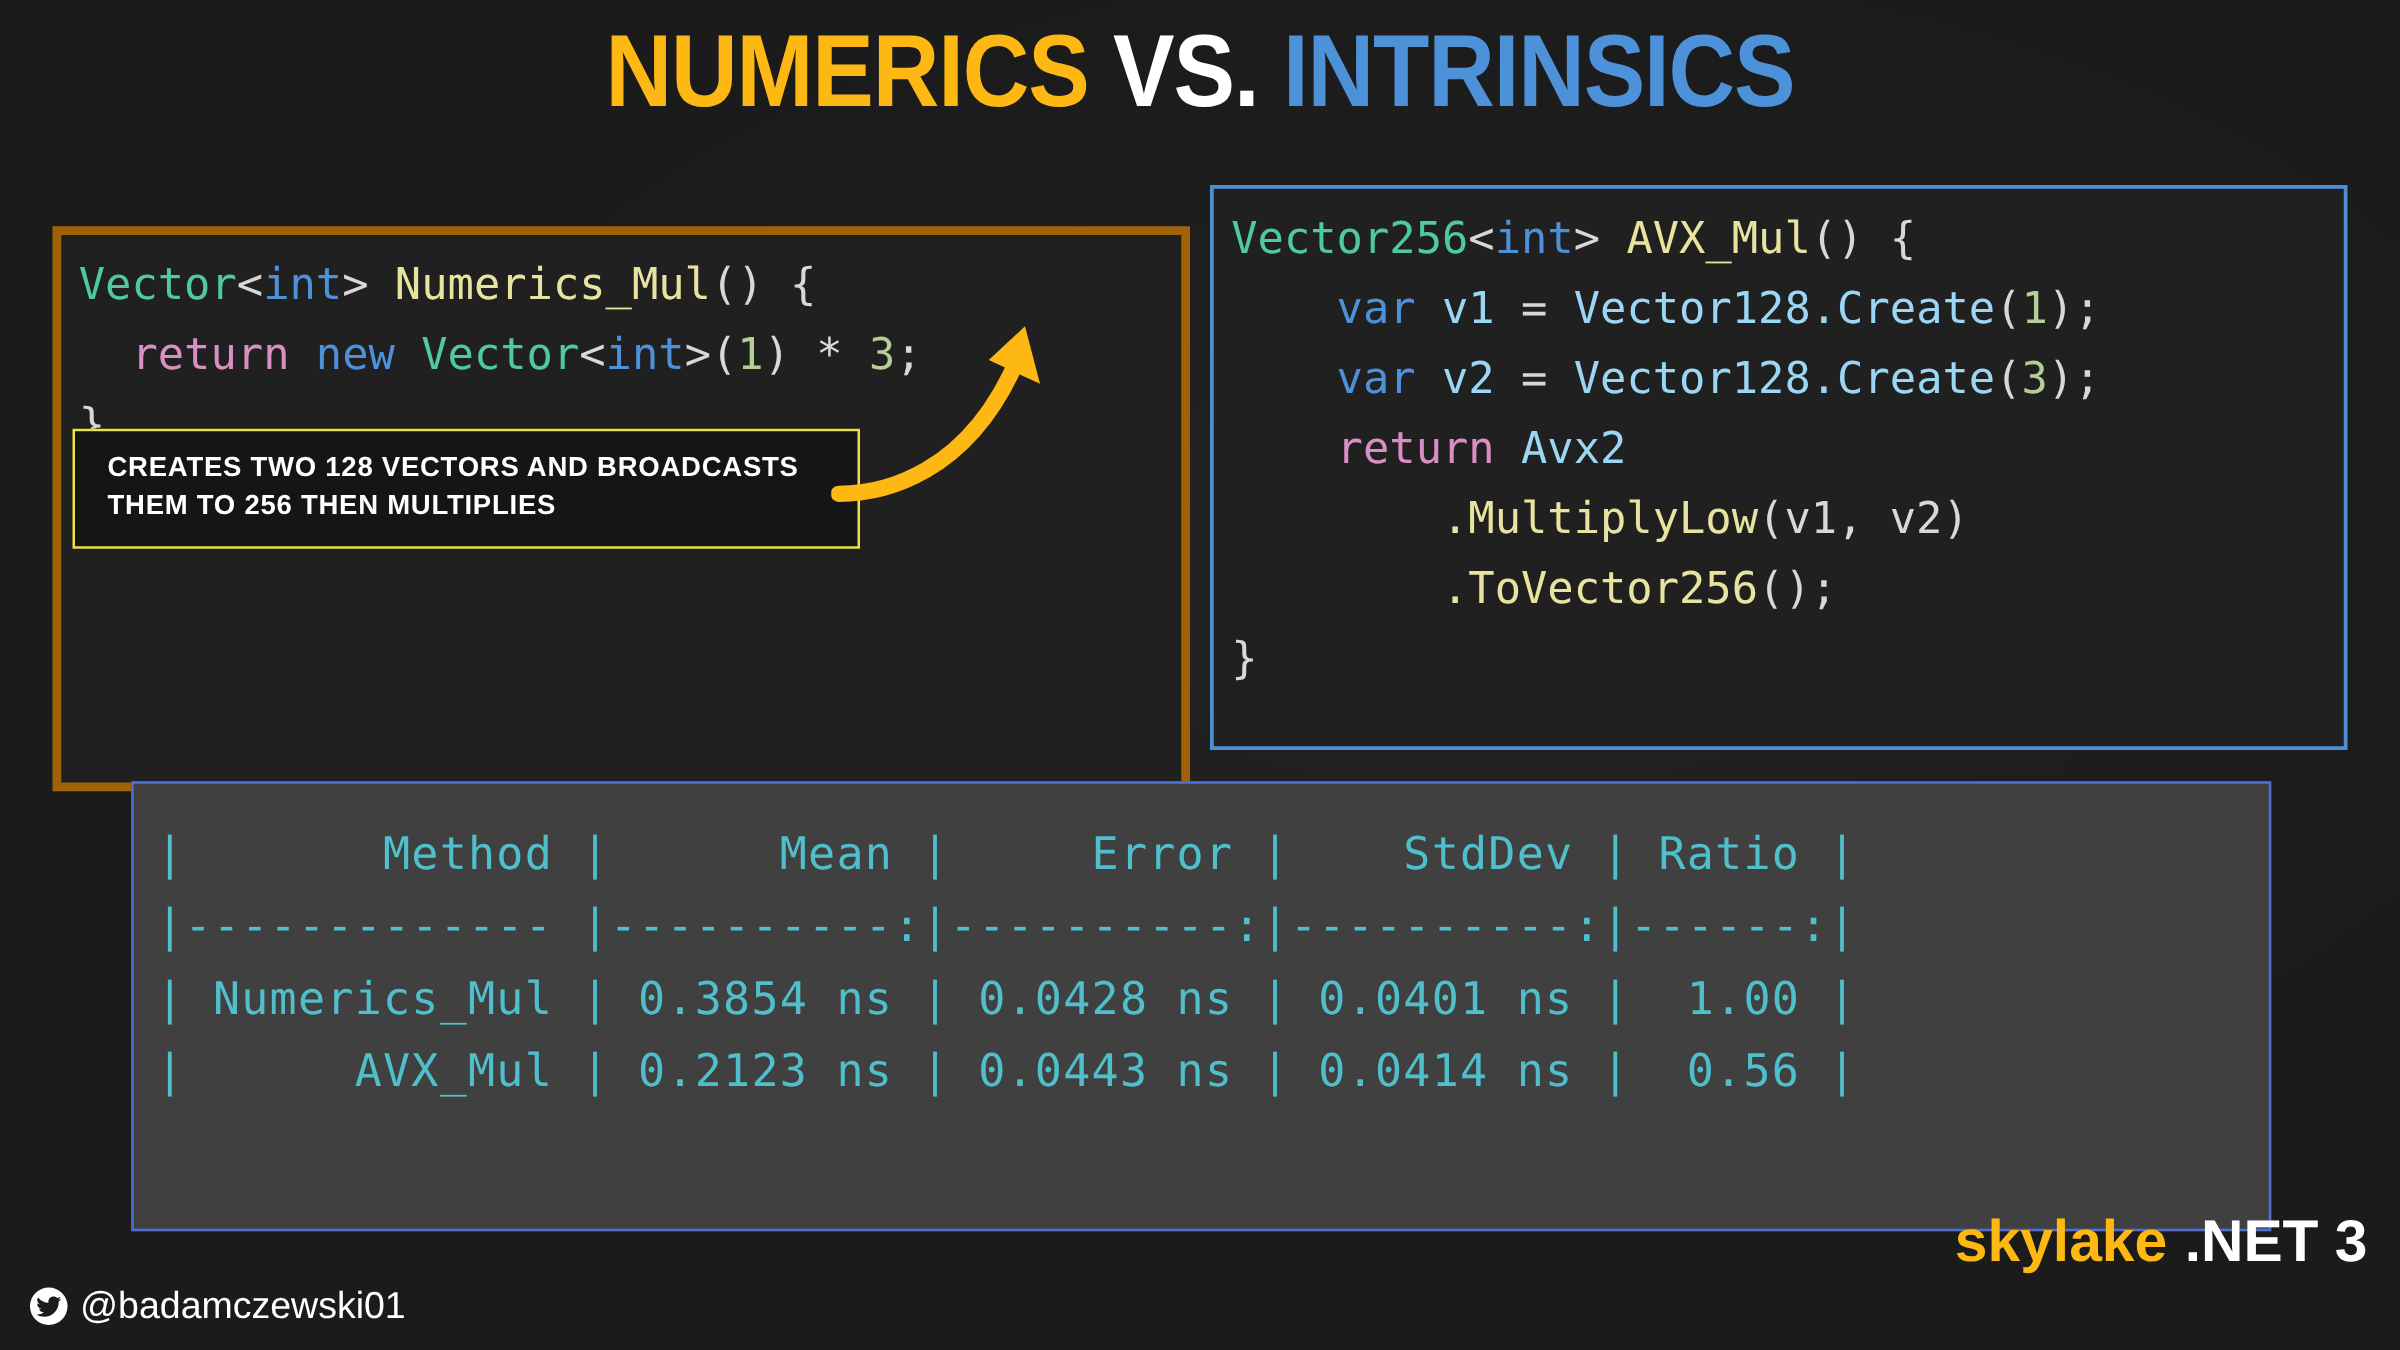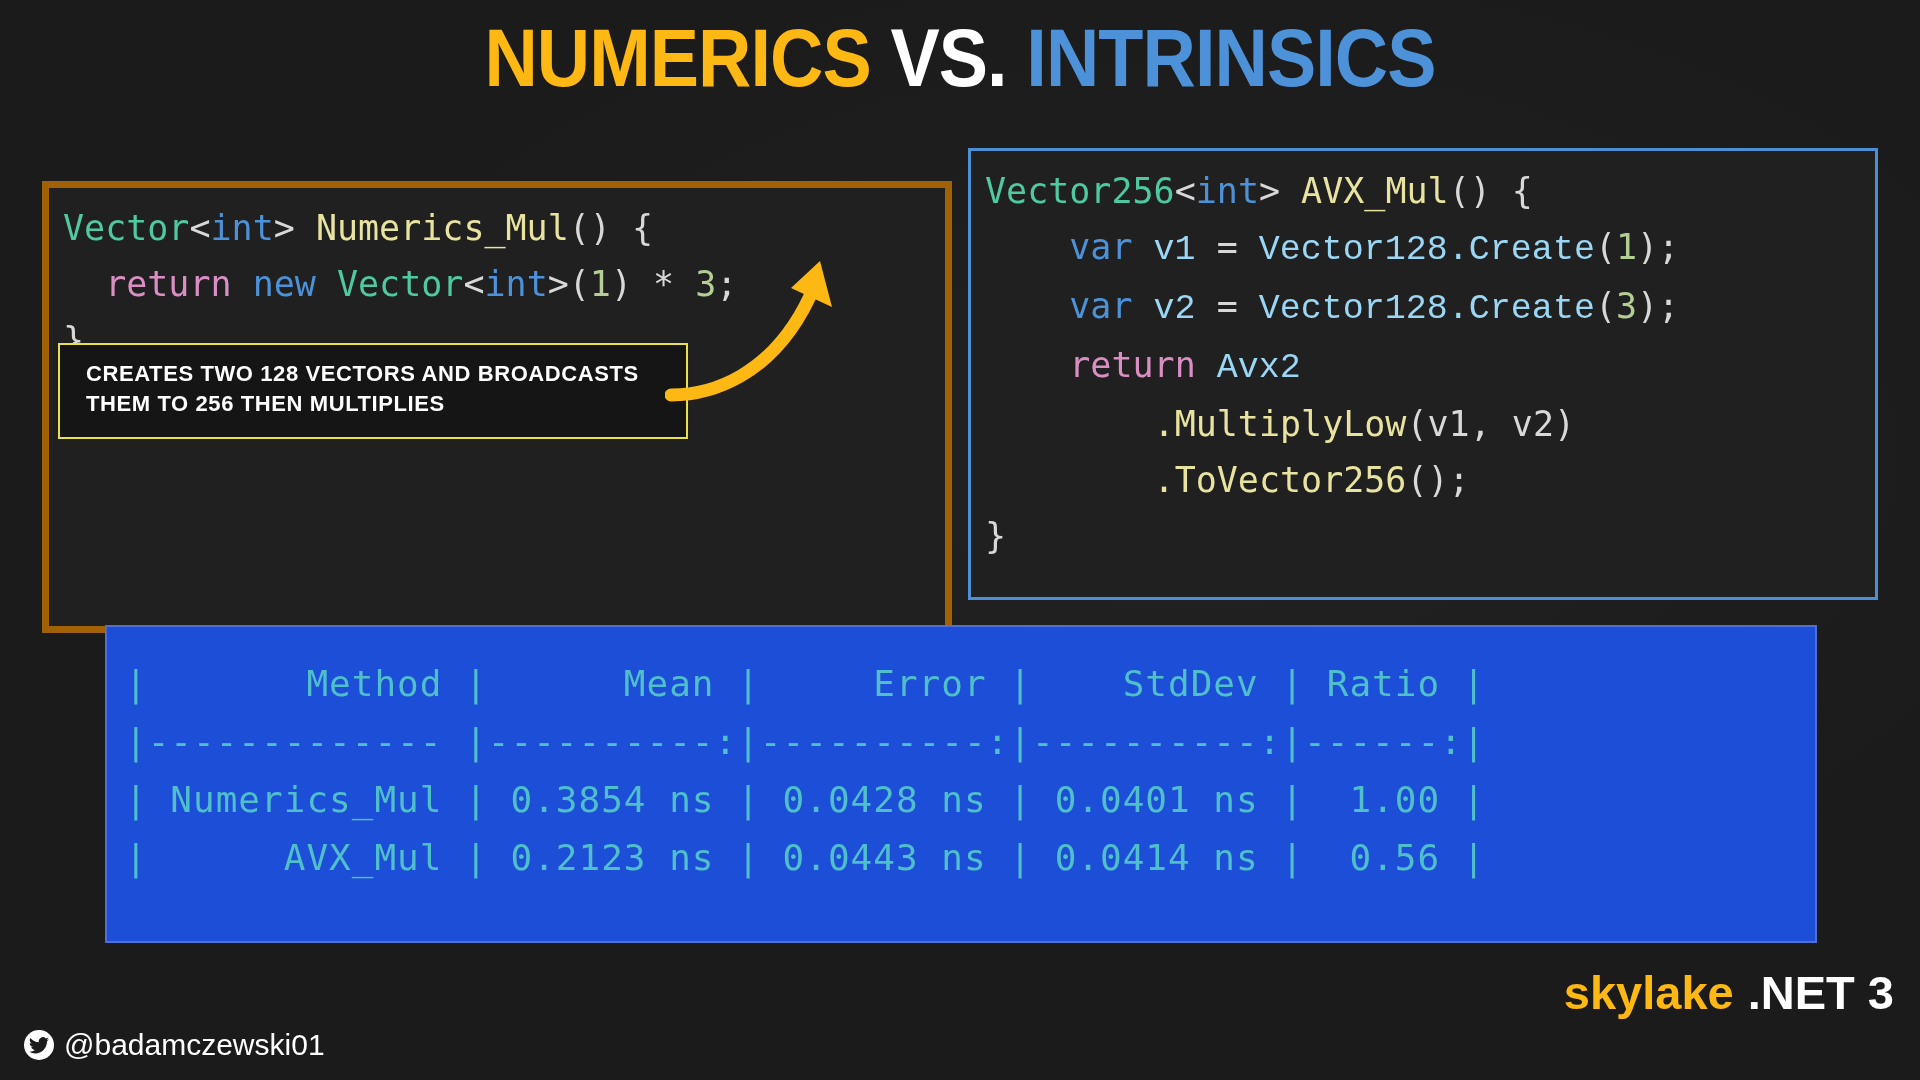--- a/index.html
+++ b/index.html
@@ -62,21 +62,21 @@
     top: 148px;
     width: 910px;
     height: 452px;
     border: 3px solid #4D8FD6;
     padding: 12px 0 0 14px;
   }
 
   
   .c-type   { color: #4EC9A0; }
   .c-kw     { color: #4D92D9; }
-  .c-kw2    { color: #9BD7F5; font-family: Liberation Mono, monospace; }
+  .c-kw2    { color: #9BD7F5; }
   .c-fn     { color: #E8E4A0; }
   .c-ret    { color: #D98FC4; }
   .c-num    { color: #B5CE96; }
   .c-plain  { color: #D8D8D8; }
 
   
   #callout {
     position: absolute;
     left: 58px;
     top: 343px;
@@ -103,23 +103,23 @@
     height: 150px;
     pointer-events: none;
   }
 
   
   #bench {
     position: absolute;
     left: 105px;
     top: 625px;
     width: 1712px;
-    height: 318px;
+    height: 360px;
     box-sizing: border-box;
-    background: #1d4ed8;
+    background: #404040;
     border: 2px solid #4D6FD6;
     color: #4FBFCB;
     font-family: "DejaVu Sans Mono", "Liberation Mono", monospace;
     font-size: 36px;
     line-height: 58px;
     white-space: pre;
     overflow: hidden;
     padding: 28px 0 0 18px;
     letter-spacing: 1px;
   }

